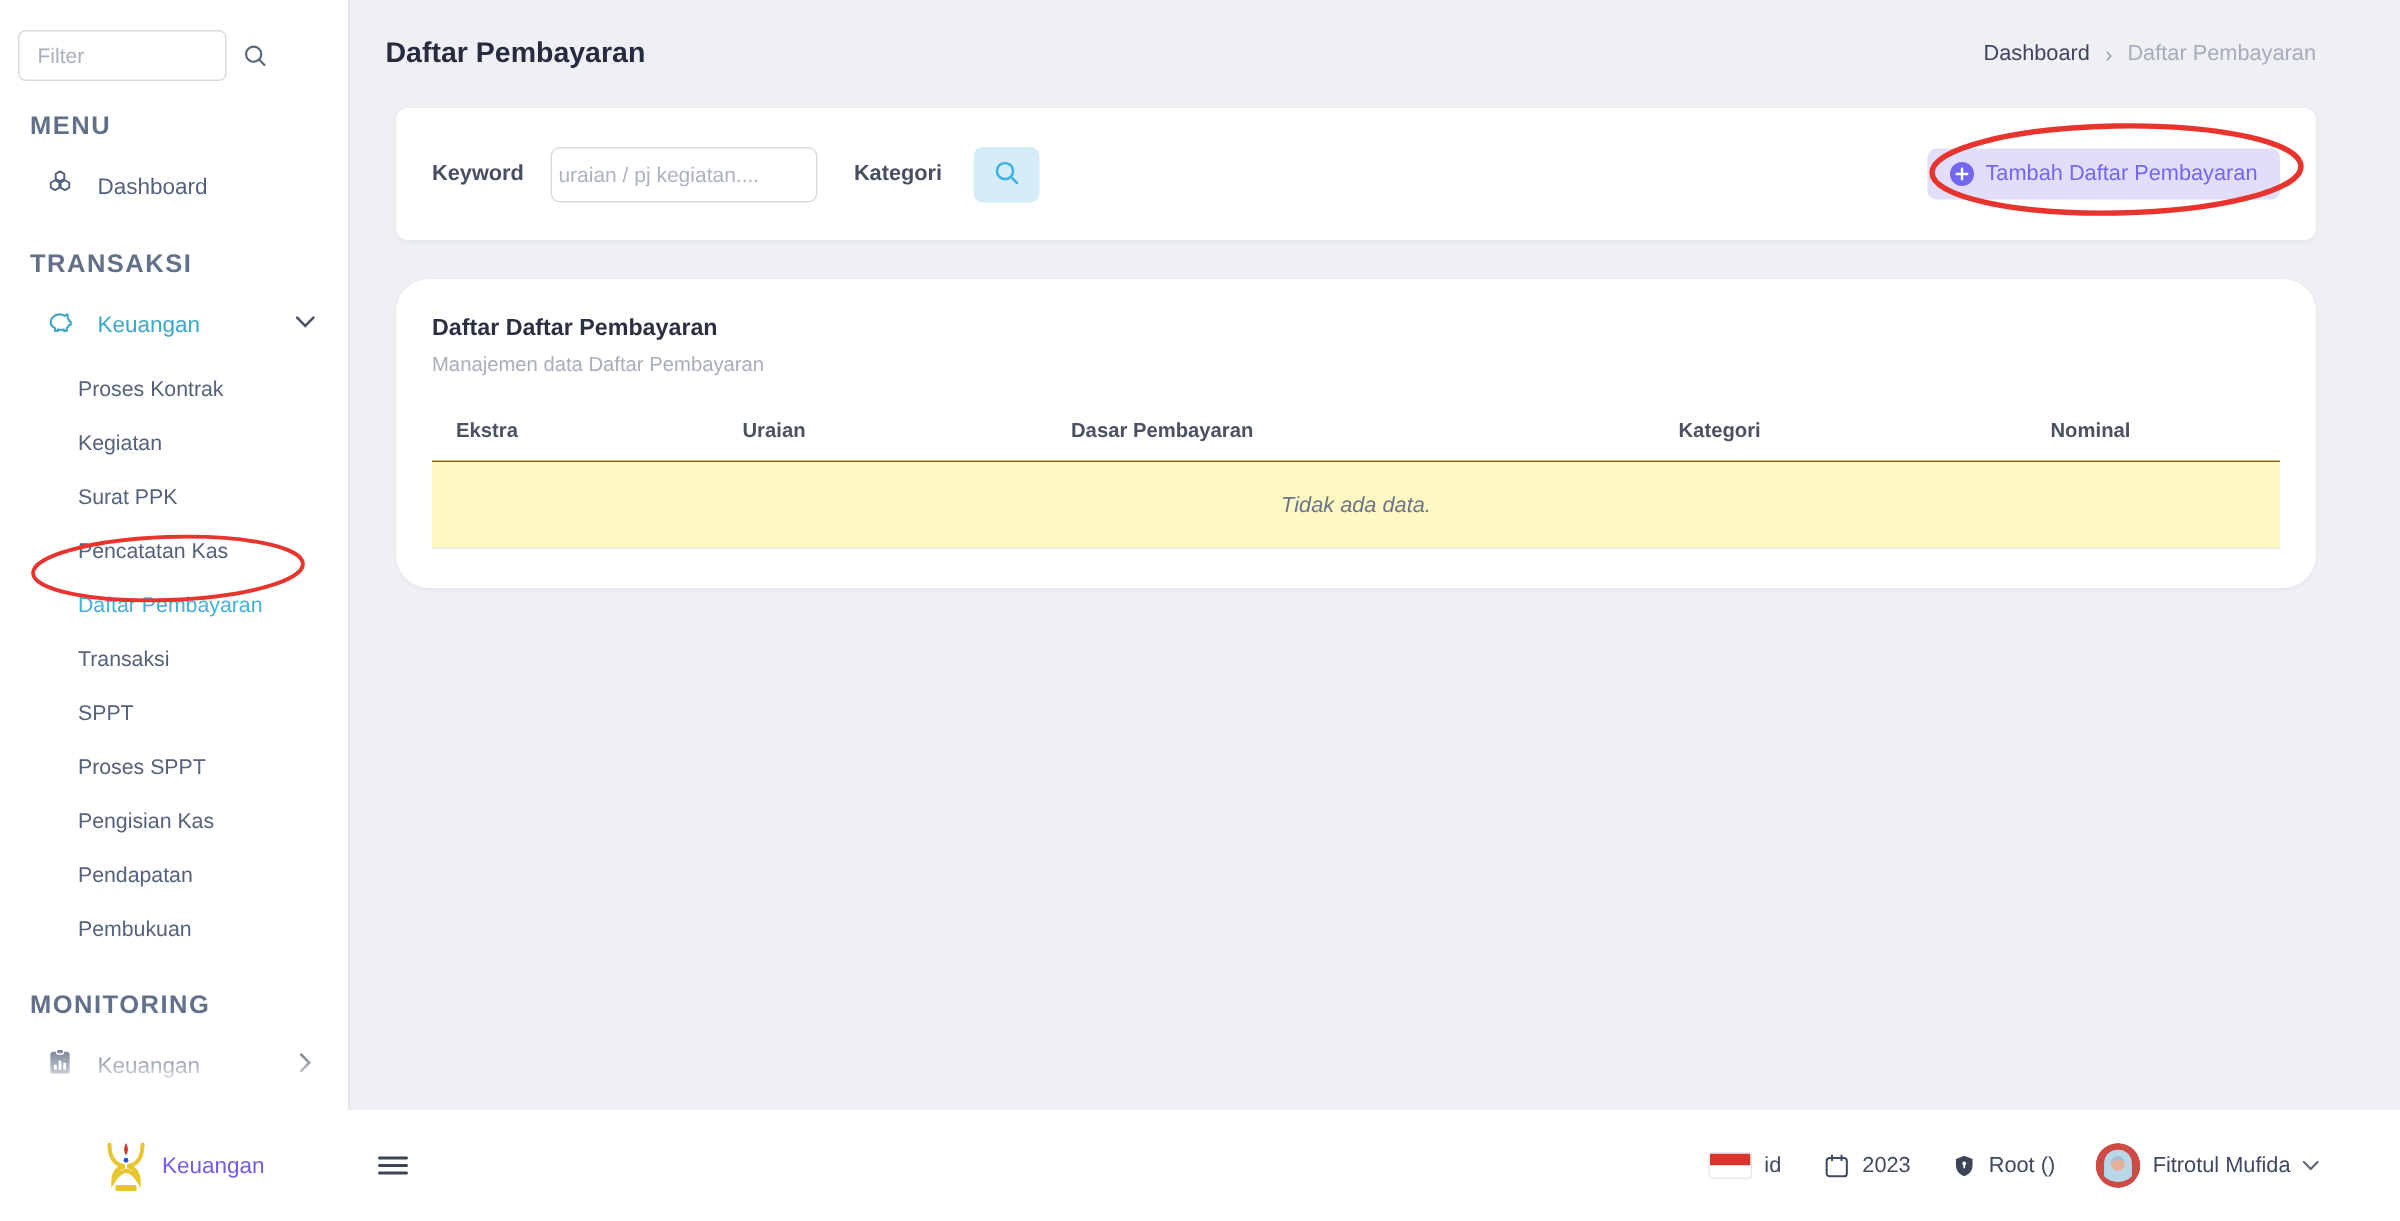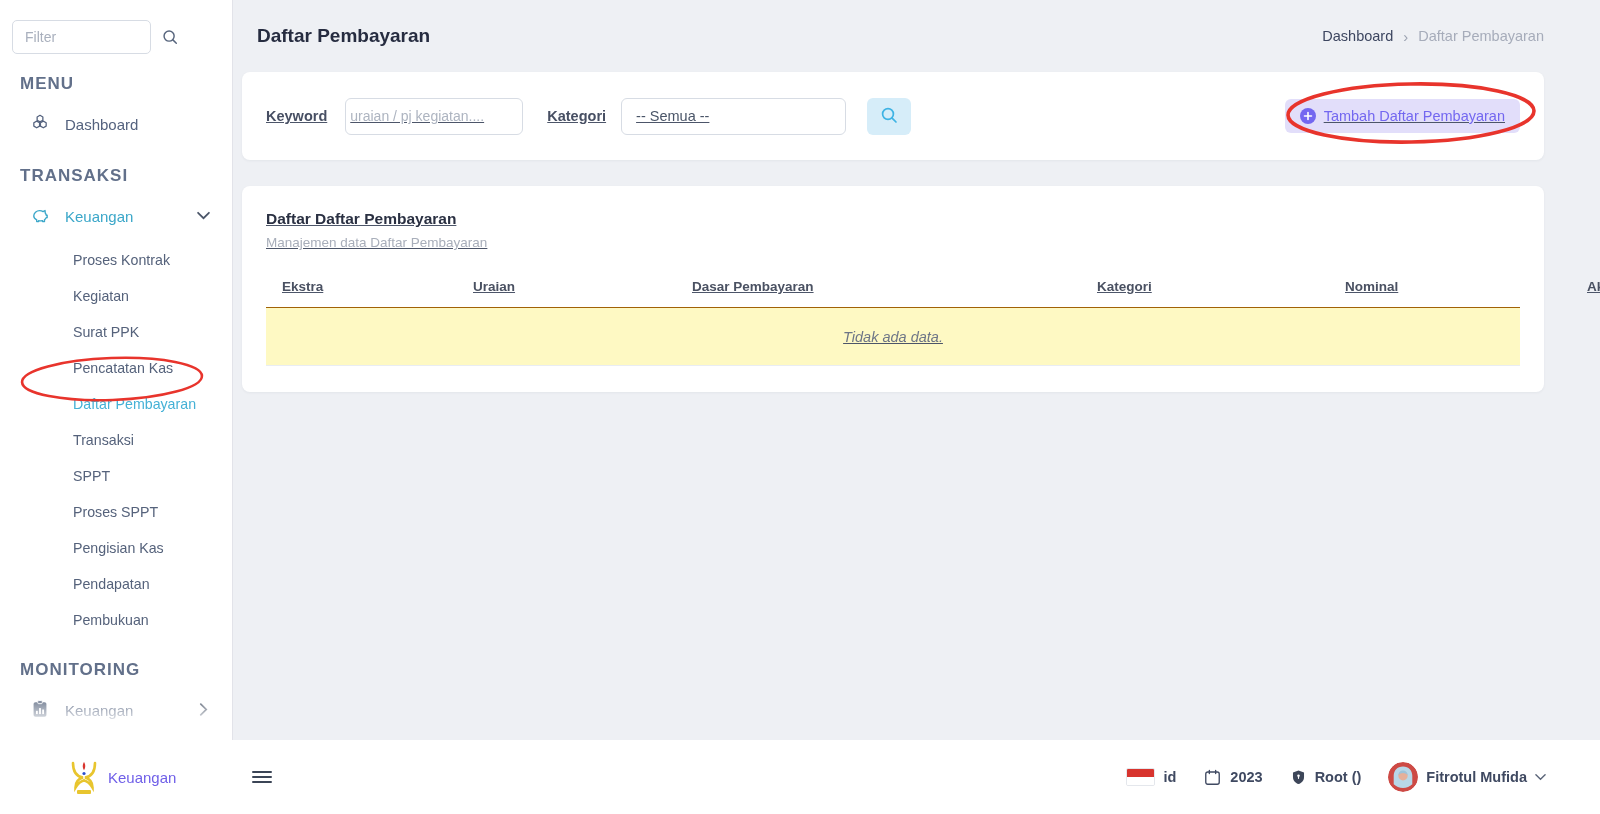--- a/index.html
+++ b/index.html
@@ -19,75 +19,75 @@
   .filter-search { margin-left:10px; display:flex; }
 
   .section-label { margin:20px 0 8px 20px; font-size:17px; font-weight:700;
                    letter-spacing:1px; color:#62708a; }
   .nav-item { display:flex; align-items:center; height:44px; padding:0 22px 0 29px;
               font-size:15px; color:#54627e; cursor:pointer; }
   .nav-item .nav-label { margin-left:14px; }
   .nav-item .spacer { flex:1; }
   .nav-item.active-parent { color:#3ba7c9; }
   .submenu { padding:4px 0 2px 0; }
-  .submenu-item { display:flex; align-items:center; height:36px; padding-left:73px;
+  .submenu-item { display:flex; align-items:center; height:36px; padding-left:52px;
                   font-size:14.2px; color:#55627b; cursor:pointer; }
   .submenu-item.active { color:#45b1d6; }
 
   .ghost-row { margin:16px 0 0 30px; opacity:.35; display:flex; align-items:center; gap:10px; }
   .ghost-row i { display:block; background:#7d879c; border-radius:2px; }
   .sidebar-fade { position:absolute; left:0; right:0; bottom:0; height:46px;
                   background:linear-gradient(rgba(255,255,255,0), #fff 70%); pointer-events:none; }
 
   
   .content { flex:1; background:#eef0f4; overflow:hidden; }
   .page-header { display:flex; align-items:center; justify-content:space-between;
                  height:72px; padding:0 56px 0 25px; }
   .page-title { font-size:19px; font-weight:700; color:#262c40; }
   .breadcrumb { display:flex; align-items:center; gap:10px; font-size:14.5px; }
   .crumb-home { color:#3d4660; }
   .crumb-sep { color:#9ba2b1; font-size:15px; }
   .crumb-current { color:#a6acba; }
 
-  .card { background:#fff; border-radius:8px; margin:0 56px 0 10px;
-          box-shadow:0 1px 3px rgba(25,35,65,.05);text-decoration:underline; }
+  .card { background:#fff; border-radius:8px; margin:0 56px 0 32px;
+          box-shadow:0 1px 3px rgba(25,35,65,.05); }
   .filter-card { display:flex; align-items:center; height:88px; padding:0 24px; margin-bottom:26px; }
   .f-label { font-size:14.5px; font-weight:700; color:#474f63; }
   .keyword-input { margin-left:18px; width:178px; height:37px; border:1px solid #d7dce4;
                    border-radius:6px; padding:0 4px; font-size:14px; color:#14532d; outline:none;
                    font-family:"Liberation Sans",sans-serif; }
   .keyword-input::placeholder { color:#adb4c0; }
   .kategori-label { margin-left:24px; }
   .select-box { margin-left:15px; width:225px; height:37px; border:1px solid #d7dce4;
                 border-radius:6px; padding:0 14px; display:flex; align-items:center;
                 font-size:14.5px; color:#4a5568; cursor:pointer; background:#fff; }
   .search-btn { margin-left:21px; width:44px; height:37px; border:none; border-radius:6px;
                 background:#d6edf9; display:flex; align-items:center; justify-content:center;
                 cursor:pointer; }
   .add-btn { margin-left:auto; height:34px; padding:0 15px; border:none; border-radius:6px;
              background:#e2defa; color:#7367f0; font-size:14.5px; display:flex; align-items:center;
              gap:8px; cursor:pointer; font-family:"Liberation Sans",sans-serif; }
 
-  .table-card { padding:24px 24px 26px 24px; }
+  .table-card { padding:24px 24px 26px 24px;border-radius:22px; }
   .tc-title { font-size:15.5px; font-weight:700; color:#2a3042; }
   .tc-subtitle { margin-top:7px; font-size:13.5px; color:#a8aeba; }
   .grid-head { display:grid; grid-template-columns:145px 173px 359px 202px 196px 1fr;
                margin-top:20px; border-bottom:1px solid #a16207;gap:46px; }
   .grid-head .th { padding:9px 0 13px 16px; font-size:13.5px; font-weight:700; color:#4a5162; }
   .empty-row { height:58px; background:#fef9c3; border-bottom:1px solid #e9edf3;
                display:flex; align-items:center; justify-content:center;
                font-size:14.5px; font-style:italic; color:#6d7586; }
 
   
   .bottombar { display:flex; align-items:center; height:74px; background:#fff; }
   .brand { display:flex; align-items:center; gap:8px; width:232px; padding-left:68px; flex-shrink:0; }
   .brand-name { font-size:15px; color:#6f5fe8; }
   .hamburger { margin-left:18px; display:flex; cursor:pointer; }
   .bb-right { margin-left:auto; display:flex; align-items:center; gap:27px;
-              margin-right:54px; font-size:14.5px; color:#3f4961;font-weight:bold; }
+              margin-right:54px; font-size:14.5px; color:#3f4961; }
   .bb-item { display:flex; align-items:center; gap:8px; cursor:pointer; }
   .flag { width:29px; height:18px; border:1px solid #e4e7ec; border-radius:2px; overflow:hidden;
           display:flex; flex-direction:column; }
   .flag i { display:block; flex:1; }
   .flag .red { background:#d8342e; }
   .flag .white { background:#fff; }
   .avatar { width:30px; height:30px; border-radius:50%; overflow:hidden; display:flex; }
 
   
   .annotations { position:fixed; left:0; top:0; width:1600px; height:814px; pointer-events:none; }
@@ -188,23 +188,20 @@
         <span class="crumb-home">Dashboard</span>
         <span class="crumb-sep">›</span>
         <span class="crumb-current">Daftar Pembayaran</span>
       </div>
     </div>
 
     <div class="card filter-card">
       <span class="f-label">Keyword</span>
       <input class="keyword-input" type="text" placeholder="uraian / pj kegiatan...." style="">
       <span class="f-label kategori-label">Kategori</span>
-      <div class="select-box">
-        <span>-- Semua --</span>
-      </div>
       <button class="search-btn">
         <span>
           <svg width="20" height="20" viewBox="0 0 20 20" fill="none" stroke="#3eb3e4" stroke-width="1.7" stroke-linecap="round">
             <circle cx="9" cy="9" r="5.4"></circle>
               <path d="M13.1 13.1L17 17"></path>
           </svg>
         </span>
       </button>
       <button class="add-btn">
         <span style="display:flex;">

